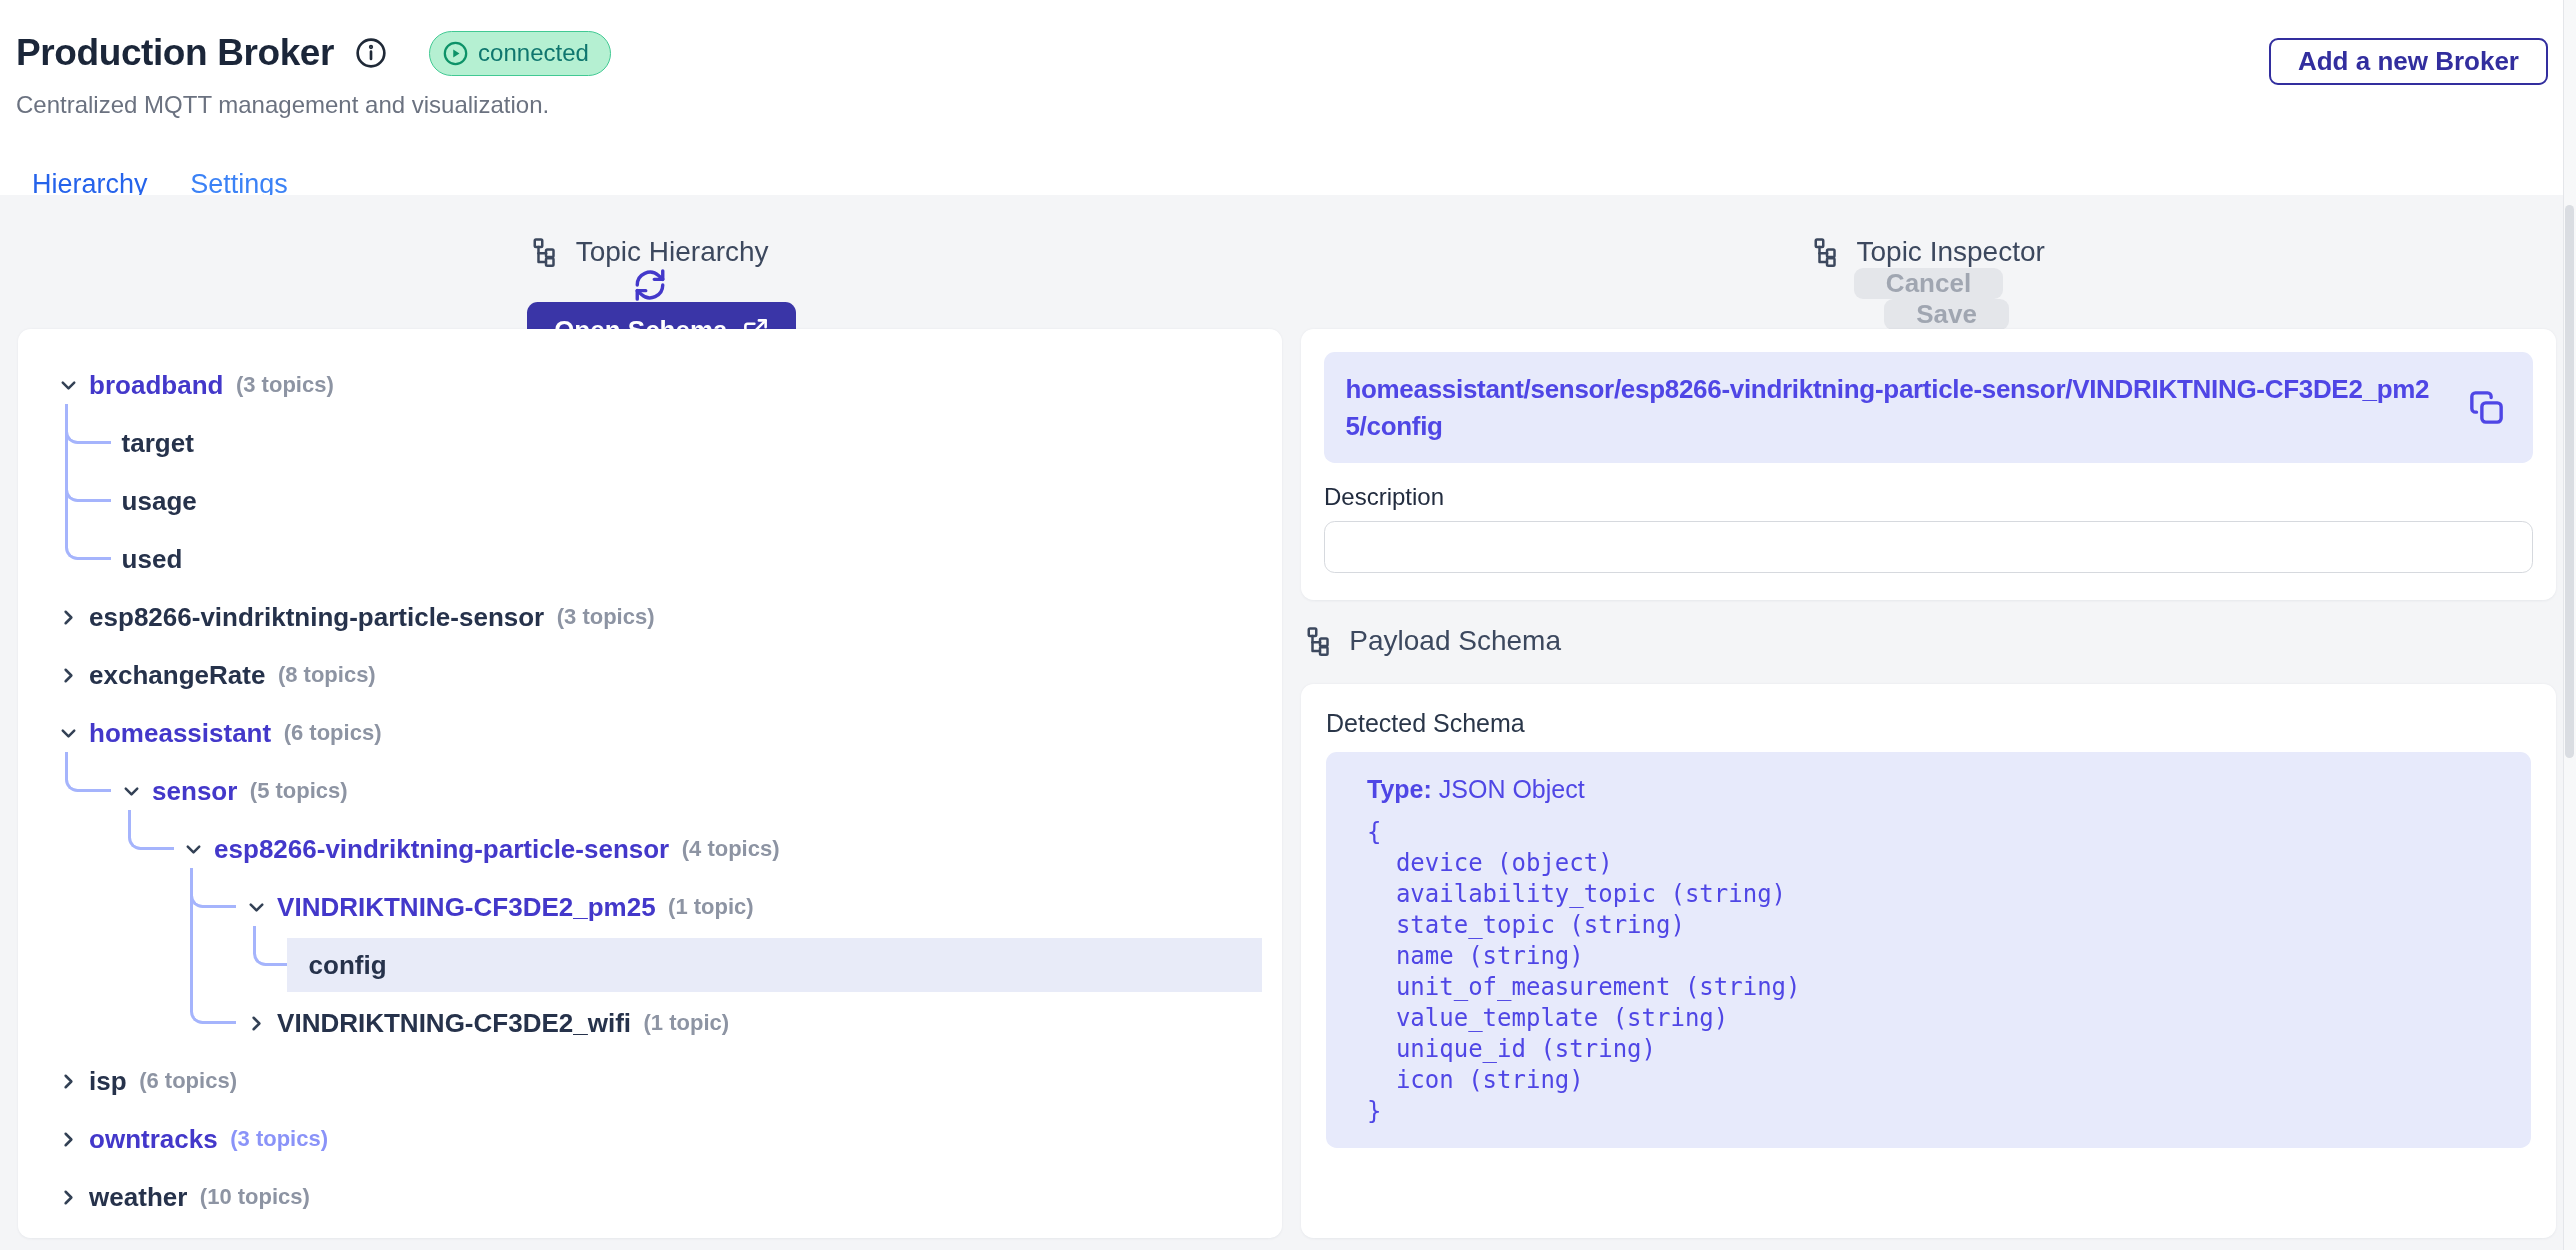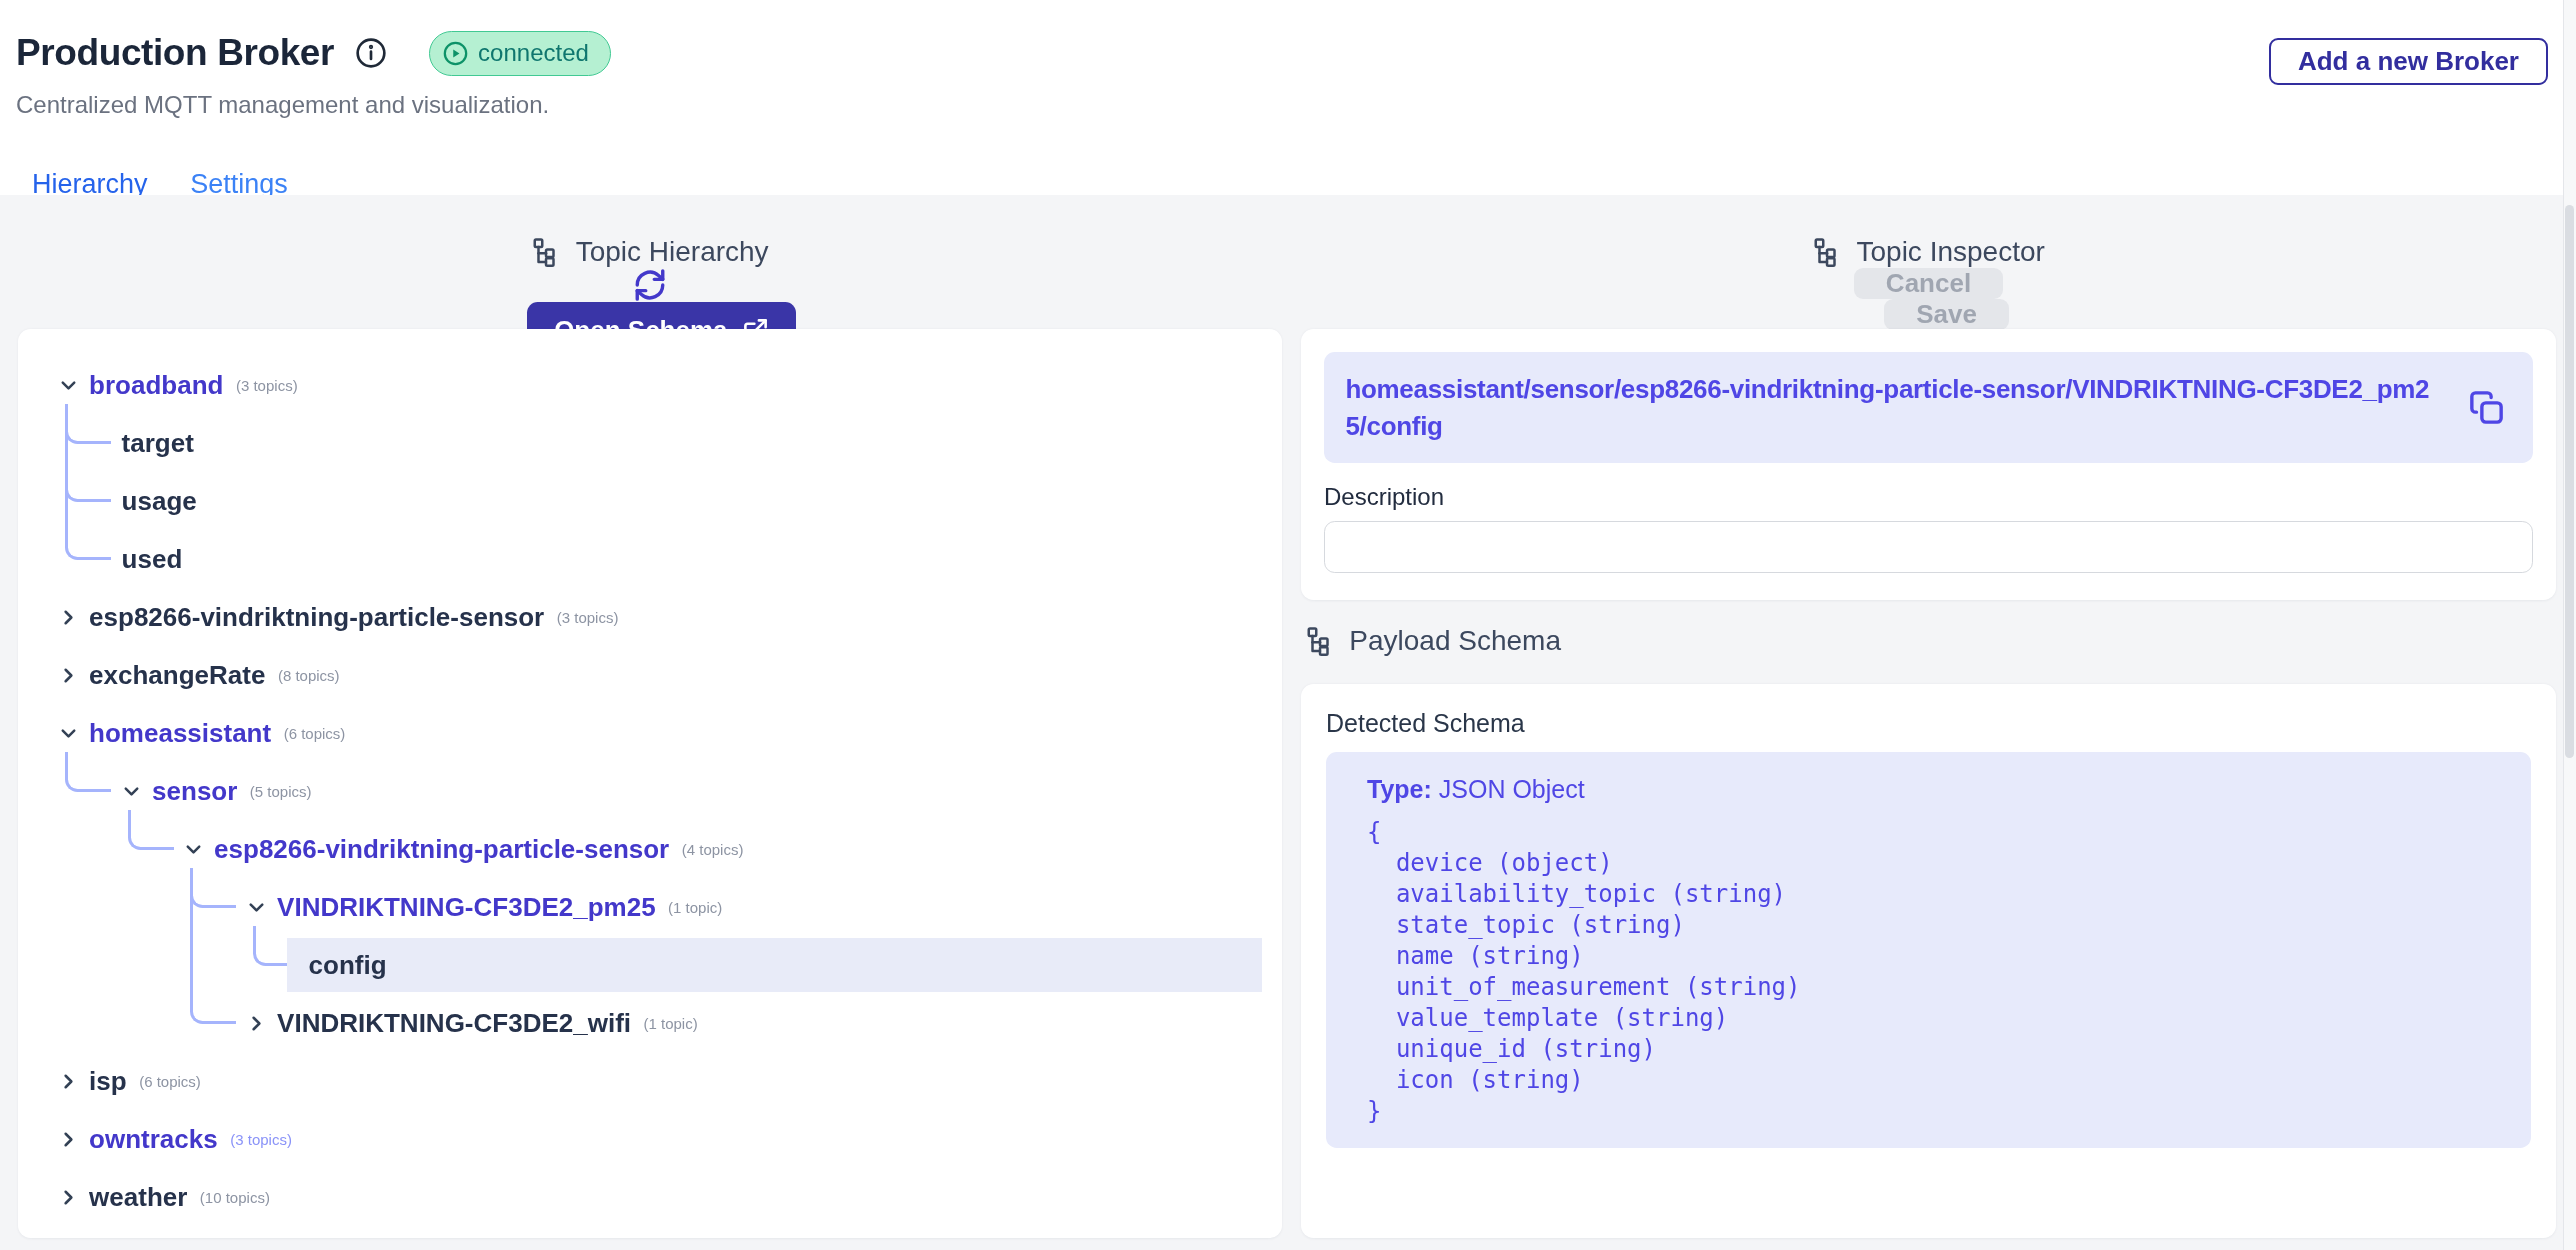--- a/index.html
+++ b/index.html
@@ -42,21 +42,21 @@
     color:#a0a6b1; font-size:26px; font-weight:700; cursor:default; font-family:inherit; }
   .gray-btn + .gray-btn { margin-left:36px; }
   
   .tree-card { position:absolute; left:18px; top:134px; width:1264px; height:909px;
     background:#ffffff; border-radius:12.5px; box-shadow:0 0.9px 2.7px rgba(20,30,60,.06); overflow:hidden; }
   .tree { position:relative; padding-top:27px; }
   .tree-row { position:relative; height:58px; display:flex; align-items:center; z-index:2; }
   .tree-row .chev { width:27px; display:flex; align-items:center; justify-content:center; cursor:pointer; flex:0 0 27px; }
   .tree-row .lbl { font-size:26px; font-weight:700; margin-left:7.1px; white-space:nowrap; position:relative; }
   .tree-row .lbl.leaf { margin-left:3.6px; }
-  .tree-row .cnt { font-size:15px; color:#8d94a3; margin-left:12.5px; white-space:nowrap; position:relative; }
+  .tree-row .cnt { font-size:22px; color:#8d94a3; margin-left:12.5px; white-space:nowrap; position:relative;font-weight:bold; }
   .lbl.indigo { color:#4338ca; }
   .lbl.dark { color:#26324b; }
   .cnt.indigo { color:#8a93f8; }
   .elbow { position:absolute; border-left:3.6px solid #a5b4fc; border-bottom:3.6px solid #a5b4fc;
     border-bottom-left-radius:12.5px; z-index:1; }
   .row-highlight { position:absolute; top:1.8px; bottom:1.8px; background:#e8ebf8; z-index:0; }
   
   .card { position:absolute; background:#ffffff; border-radius:12.5px; box-shadow:0 0.9px 2.7px rgba(20,30,60,.06); }
   .inspector-card { left:1301px; top:134px; width:1255px; height:271px; padding:23px; }
   .topic-path-box { display:flex; align-items:center; gap:14.3px; background:#e7eafb; border-radius:10.7px;

